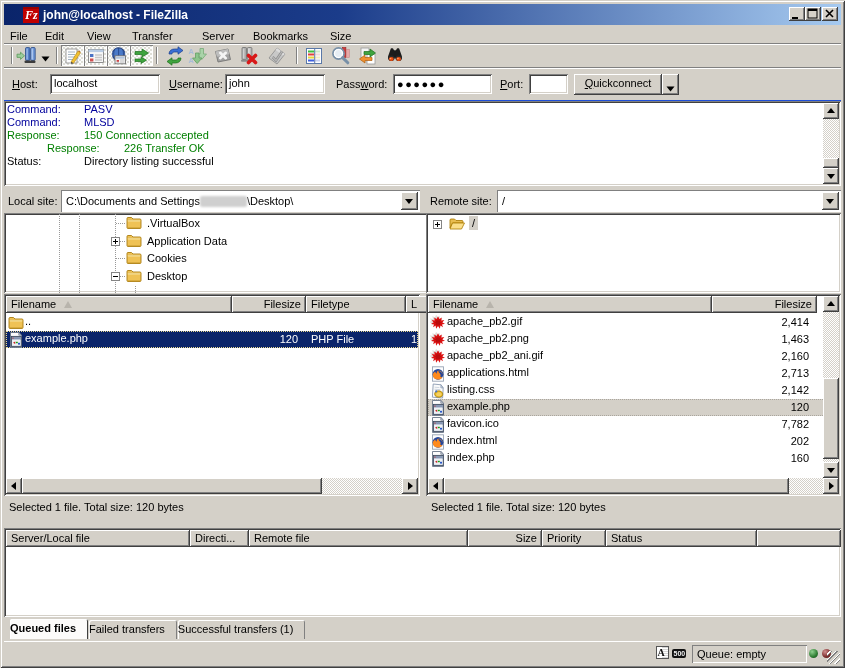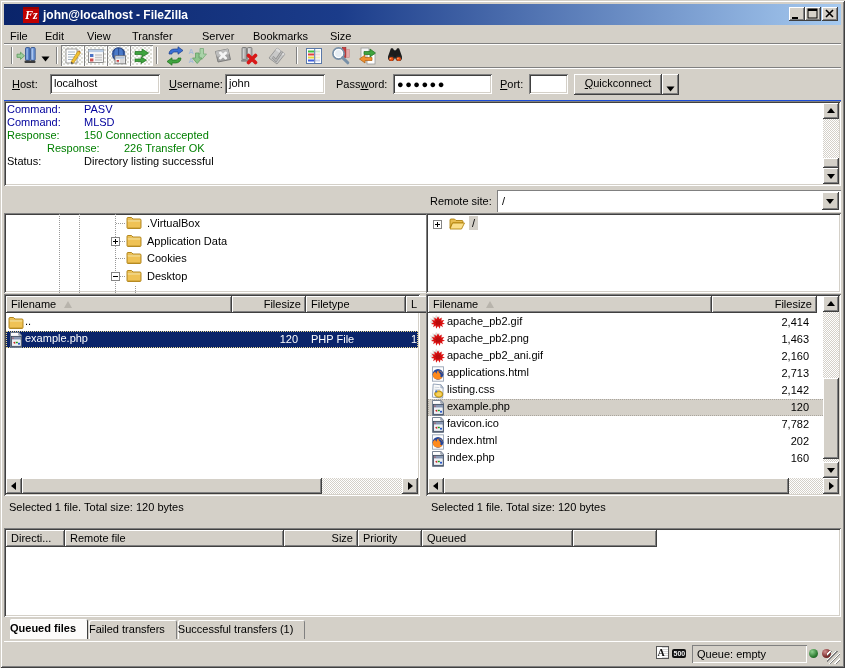--- a/index.html
+++ b/index.html
@@ -298,20 +298,31 @@
         <div class="sb-btn" style="left: 0px; top: 0px;"><span style="display: inline-block; width: 16px; height: 16px;"><svg width="16" height="16" viewBox="0 0 16 16">
               <path d="M8 5 L12 10 L4 10 Z" fill="#000"></path>
             </svg></span></div>
         <div class="sb-btn" style="left: 0px; bottom: 0px;"><span style="display: inline-block; width: 16px; height: 16px;"><svg width="16" height="16" viewBox="0 0 16 16">
               <path d="M4 6 L12 6 L8 11 Z" fill="#000"></path>
             </svg></span></div>
         <div class="sb-thumb" style="left: 0px; width: 16px; top: 55px; height: 10px;"></div>
       </div>
   </div>
 
+  <div id="local-site-row" class="abs site-row">
+    <span class="site-label">Local site:</span>
+    <div class="site-combo sunken-thin" style="left:57px;right:0;">
+      <span class="combo-text" id="local-path">C:\Documents and Settings<span class="redacted"></span>\Desktop\</span>
+      <div class="combo-btn">
+          <span style="display: inline-block; width: 16px; height: 16px; position: absolute; left: 0px; top: 1px;"><svg width="16" height="16" viewBox="0 0 16 16">
+              <path d="M4 6 L12 6 L8 11 Z" fill="#000"></path>
+            </svg></span>
+        </div>
+    </div>
+  </div>
   <div id="remote-site-row" class="abs site-row">
     <span class="site-label">Remote site:</span>
     <div class="site-combo sunken-thin" style="left:71px;right:0;">
       <span class="combo-text">/</span>
       <div class="combo-btn">
           <span style="display: inline-block; width: 16px; height: 16px; position: absolute; left: 0px; top: 1px;"><svg width="16" height="16" viewBox="0 0 16 16">
               <path d="M4 6 L12 6 L8 11 Z" fill="#000"></path>
             </svg></span>
         </div>
     </div>
@@ -571,25 +582,26 @@
             </svg></span></div>
         <div class="sb-thumb" style="top: 0px; height: 16px; left: 16px; width: 345px;"></div>
       </div>
     </div>
 
   <div class="abs status-row" style="left:4px;top:497px;width:416px;">Selected 1 file. Total size: 120 bytes</div>
   <div class="abs status-row" style="left:426px;top:497px;width:415px;">Selected 1 file. Total size: 120 bytes</div>
 
   <div id="queue" class="abs sunken">
     <div id="queue-header">
+        <div class="lv-col" style="flex: 0 0 184px; width: 184px;">Server/Local file</div>
         <div class="lv-col" style="flex: 0 0 59px; width: 59px;">Directi...</div>
         <div class="lv-col" style="flex: 0 0 219px; width: 219px;">Remote file</div>
         <div class="lv-col right" style="flex: 0 0 74px; width: 74px;">Size</div>
         <div class="lv-col" style="flex: 0 0 64px; width: 64px;">Priority</div>
-        <div class="lv-col" style="flex: 0 0 151px; width: 151px;">Queued</div>
+        <div class="lv-col" style="flex: 0 0 151px; width: 151px;">Status</div>
         <div class="lv-col" style="flex: 0 0 84px; width: 84px;"></div>
       </div>
   </div>
 
   <div id="tabs" class="abs">
       <div class="tab active">Queued files</div>
       <div class="tab">Failed transfers</div>
       <div class="tab">Successful transfers (1)</div>
     </div>
 

